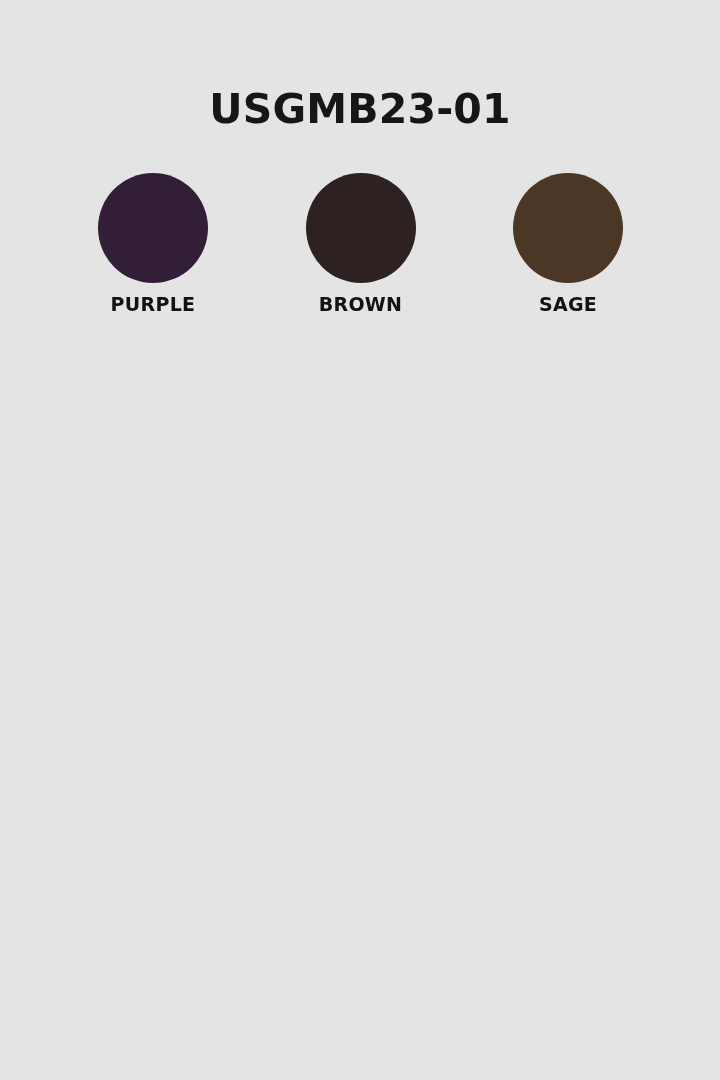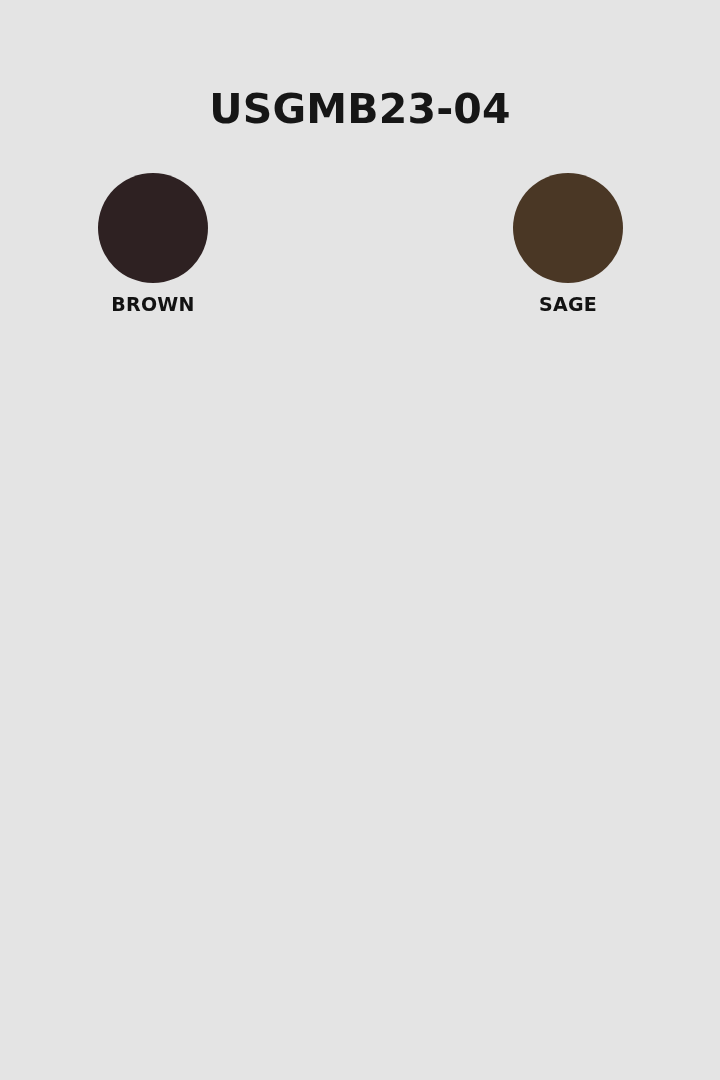--- a/index.html
+++ b/index.html
@@ -70,24 +70,28 @@
     text-align: center;
     line-height: 1;
     white-space: nowrap;
   }
 </style>
 </head>
 <body style="background: rgb(228, 228, 228);">
 
 <div class="color-card" style="background: rgb(228, 228, 228);">
 
-  <div class="card-title" style="color: rgb(22, 22, 22);">USGMB23-04</div>
+  <div class="card-title" style="color: rgb(22, 22, 22);">USGMB23-01</div>
 
   <div class="swatch-row">
 
+    <div class="swatch">
+      <span class="swatch-dot" style="background: rgb(51, 30, 56);"></span>
+      <span class="swatch-label" style="color: rgb(18, 18, 18);">PURPLE</span>
+    </div>
 
     <div class="swatch">
       <span class="swatch-dot" style="background: rgb(46, 33, 34);"></span>
       <span class="swatch-label" style="color: rgb(18, 18, 18);">BROWN</span>
     </div>
 
     <div class="swatch">
       <span class="swatch-dot" style="background: rgb(74, 55, 37);"></span>
       <span class="swatch-label" style="color: rgb(18, 18, 18);">SAGE</span>
     </div>

